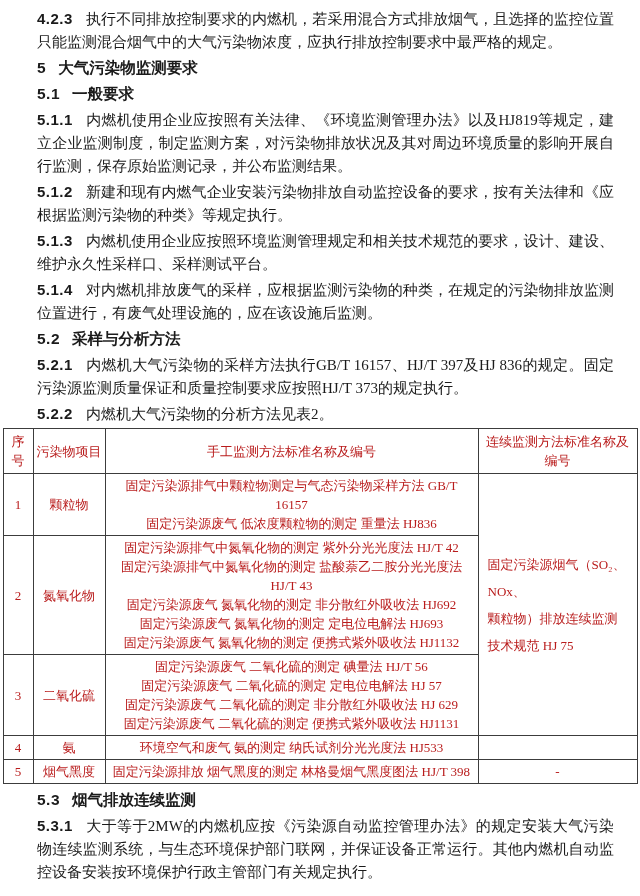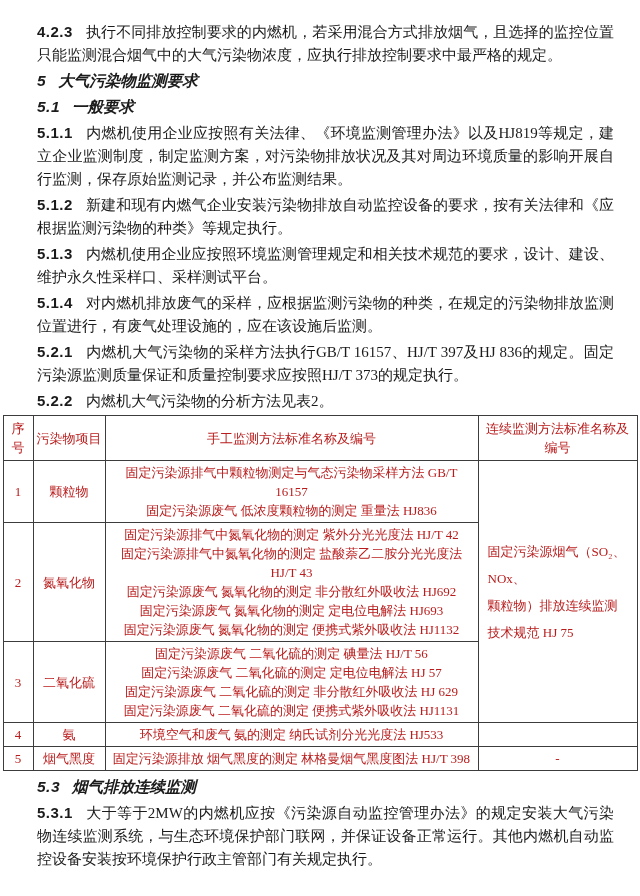--- a/index.html
+++ b/index.html
@@ -1,29 +1,29 @@
 <!DOCTYPE html>
 <html><head>
 <meta charset="utf-8">
 <style>
   html,body{margin:0;padding:0;background:#ffffff;}
   .page{
     width:640px;height:896px;box-sizing:border-box;
-    padding-top:20px;overflow:hidden;background:#ffffff;color:#1b1b1b;
+    padding-top:7px;overflow:hidden;background:#ffffff;color:#1b1b1b;
     font-family:"Liberation Serif","DejaVu Serif",serif;
   }
   .tx{padding-left:37px;padding-right:26px;}
   p.body{font-size:15px;line-height:23px;text-align:justify;margin:0 0 2px 0;}
   .num{
     font-family:"Liberation Sans","DejaVu Sans",sans-serif;
     font-weight:bold;margin-right:13px;letter-spacing:0.5px;white-space:nowrap;
   }
   .hd{
     font-family:"Liberation Sans","DejaVu Sans",sans-serif;
-    font-weight:bold;font-size:15.5px;line-height:23px;margin:2px 0 3px 0;font-style:italic;
+    font-weight:bold;font-size:15.5px;line-height:23px;margin:2px 0 3px 0;
   }
   .hd .num{margin-right:12px;}
   .tbl-title{
     text-align:center;font-family:"Liberation Sans","DejaVu Sans",sans-serif;
     font-weight:bold;font-size:14px;line-height:20px;margin:3px 0 2px 0;
   }
   table.tbl{
     border-collapse:collapse;table-layout:fixed;width:634px;margin:0 auto;
     font-size:13px;color:#b91c1c;
   }
@@ -50,20 +50,21 @@
     <p class="hd"><span class="num">5.1</span><span>一般要求</span></p>
 
     <p class="body"><span class="num">5.1.1</span><span>内燃机使用企业应按照有关法律、《环境监测管理办法》以及HJ819等规定，建立企业监测制度，制定监测方案，对污染物排放状况及其对周边环境质量的影响开展自行监测，保存原始监测记录，并公布监测结果。</span></p>
 
     <p class="body"><span class="num">5.1.2</span><span>新建和现有内燃气企业安装污染物排放自动监控设备的要求，按有关法律和《应根据监测污染物的种类》等规定执行。</span></p>
 
     <p class="body"><span class="num">5.1.3</span><span>内燃机使用企业应按照环境监测管理规定和相关技术规范的要求，设计、建设、维护永久性采样口、采样测试平台。</span></p>
 
     <p class="body"><span class="num">5.1.4</span><span>对内燃机排放废气的采样，应根据监测污染物的种类，在规定的污染物排放监测位置进行，有废气处理设施的，应在该设施后监测。</span></p>
 
+    <p class="hd"><span class="num">5.2</span><span>采样与分析方法</span></p>
 
     <p class="body"><span class="num">5.2.1</span><span>内燃机大气污染物的采样方法执行GB/T 16157、HJ/T 397及HJ 836的规定。固定污染源监测质量保证和质量控制要求应按照HJ/T 373的规定执行。</span></p>
 
     <p class="body"><span class="num">5.2.2</span><span>内燃机大气污染物的分析方法见表2。</span></p>
   </div>
 
 
   <table class="tbl">
     <colgroup>
       <col style="width:30px">

